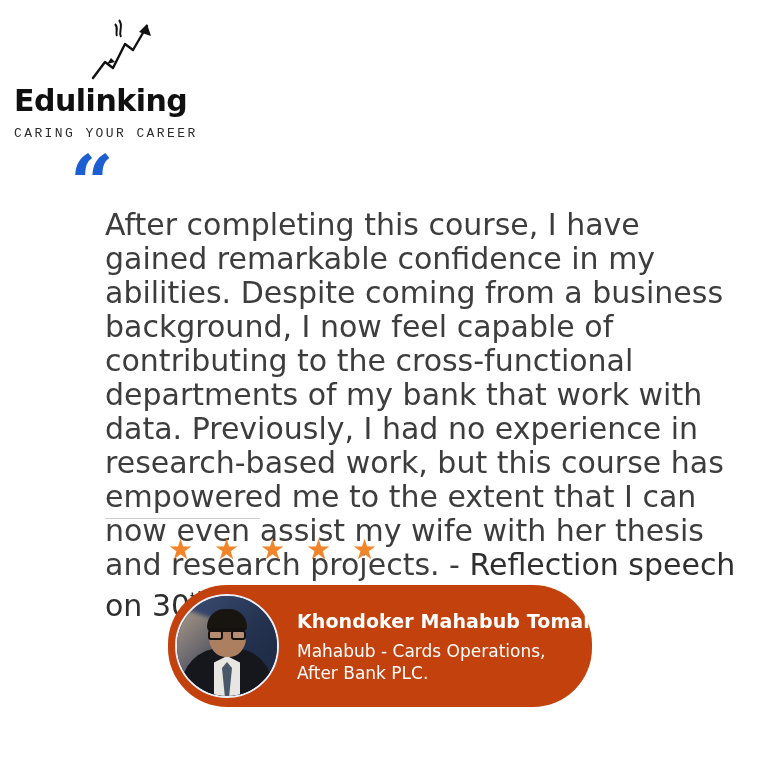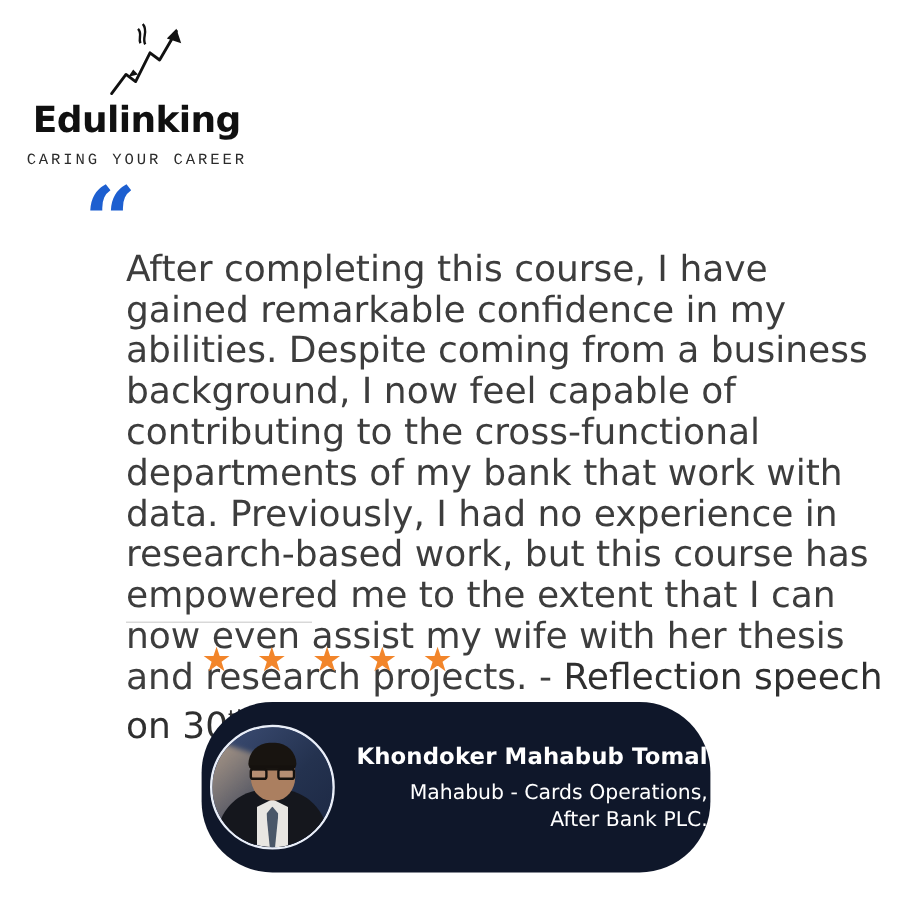--- a/index.html
+++ b/index.html
@@ -20,21 +20,21 @@
     inset: 0;
     background: #ffffff;
   }
 
   
   .brand {
     position: absolute;
     left: 14px;
     top: 18px;
     width: 200px;
-    text-align: center;
+    text-align: left;
   }
   .brand-mark {
     width: 86px;
     height: 66px;
     margin: 0 auto;
     position: relative;
   }
   .brand-name {
     font-family: "DejaVu Sans", sans-serif;
     font-weight: bold;
@@ -105,26 +105,25 @@
     letter-spacing: 6px;
     font-family: "DejaVu Sans", sans-serif;
   }
 
   
   .person-pill {
     position: absolute;
     left: 168px;
     top: 585px;
     width: 424px;
-    height: 142px;
-    background: #0f172a;
+    height: 122px;
+    background: #c2410c;
     border-radius: 59px;
     display: flex;
     align-items: center;
-    text-align: right;
   }
   .avatar {
     width: 104px;
     height: 104px;
     min-width: 104px;
     border-radius: 50%;
     margin-left: 7px;
     overflow: hidden;
     position: relative;
     background: #2a3a5e;

